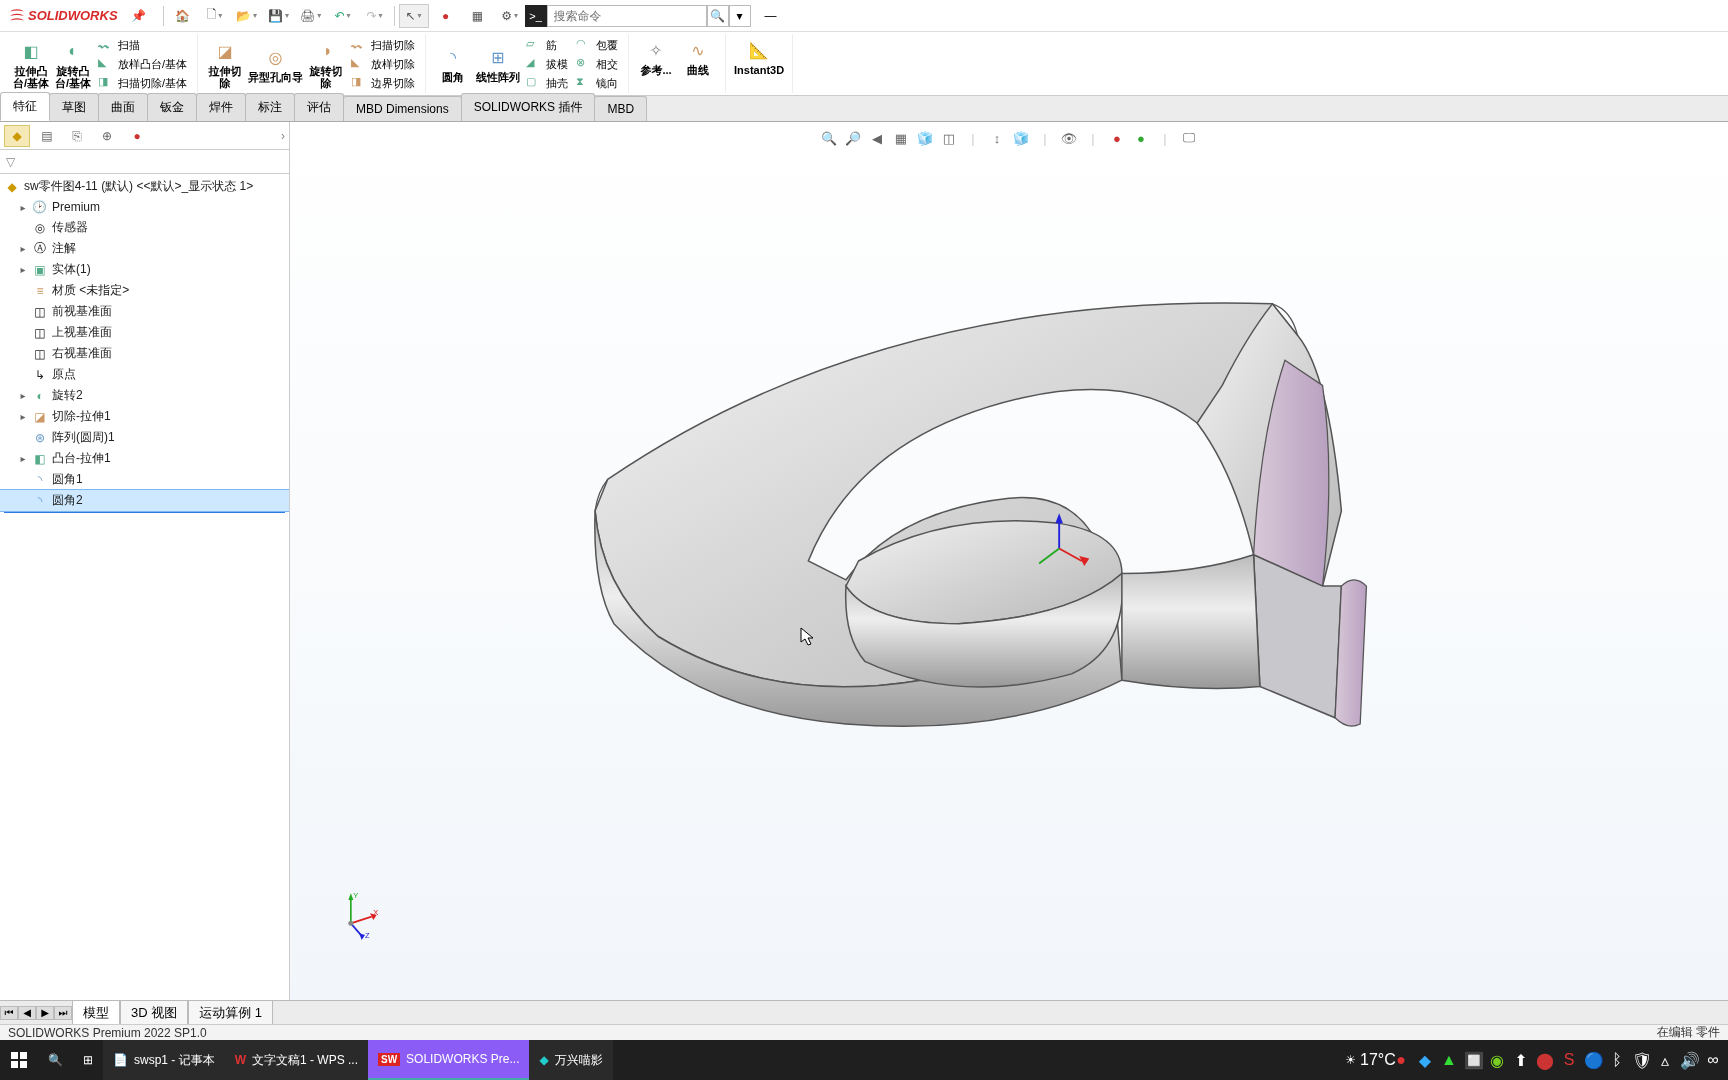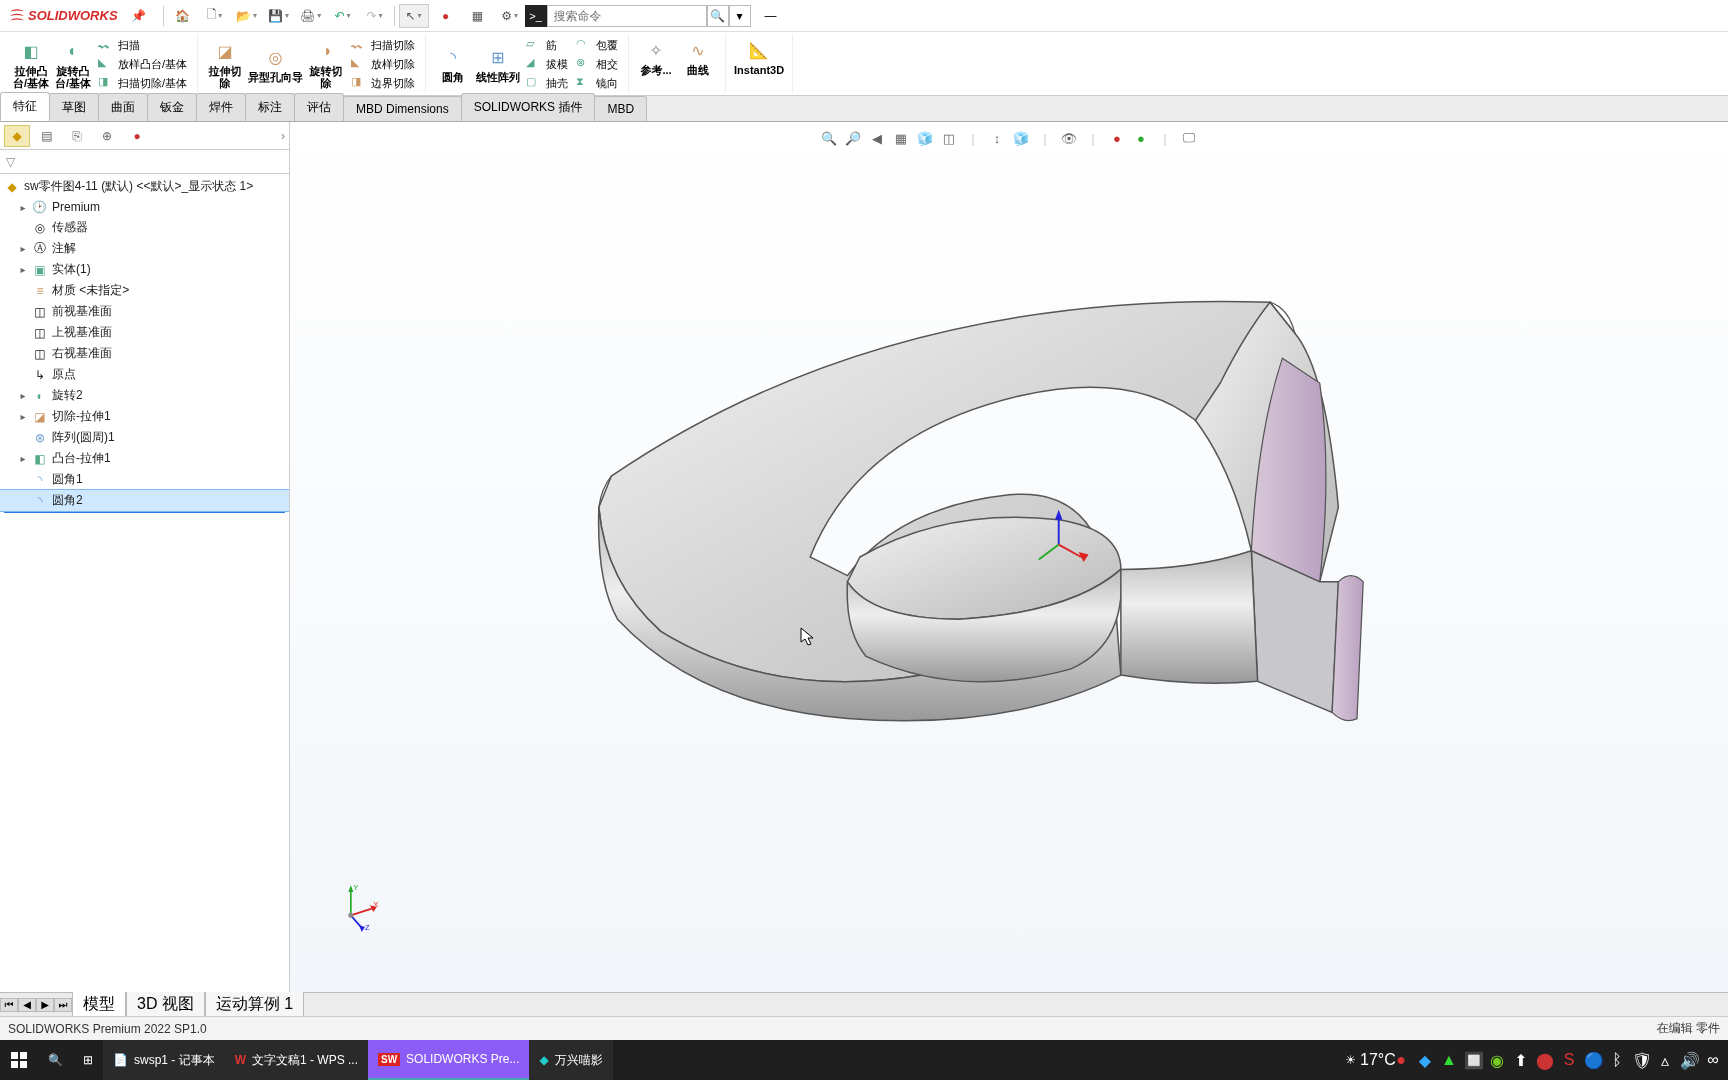--- a/index.html
+++ b/index.html
@@ -55,25 +55,25 @@
 .viewarea { flex:1; position:relative; background:linear-gradient(180deg,#fff 0%,#f2f6fa 100%); }
 .viewtoolbar { position:absolute; top:4px; left:50%; transform:translateX(-50%); display:flex; gap:4px; background:rgba(255,255,255,0.6); padding:2px 6px; border-radius:3px; }
 .viewtoolbar span { width:20px; height:20px; display:flex; align-items:center; justify-content:center; color:#666; font-size:13px; }
 .triad { position:absolute; left:40px; bottom:60px; width:50px; height:50px; }
 .splitter { position:absolute; left:290px; top:330px; width:10px; height:50px; display:flex; flex-direction:column; align-items:center; justify-content:center; color:#888; background:#e8e8e8; border:1px solid #bbb; font-size:10px; gap:4px; }
 
 
 .bottomtabs { height:24px; background:#ececec; border-top:1px solid #bbb; display:flex; align-items:center; }
 .btabnav { display:flex; }
 .btabnav span { width:18px; text-align:center; border:1px solid #bbb; background:#ddd; font-size:10px; }
-.btab { padding:3px 10px; border:1px solid #bbb; background:#f6f6f6; font-size:16px; }
+.btab { padding:3px 10px; border:1px solid #bbb; background:#f6f6f6; font-size:13px; }
 .btab.active { background:#fff; }
 
 
-.statusbar { height:24px; background:#f3f3f3; border-top:1px solid #ccc; display:flex; justify-content:space-between; align-items:center; padding:0 8px; font-size:12px; color:#333; }
+.statusbar { height:16px; background:#f3f3f3; border-top:1px solid #ccc; display:flex; justify-content:space-between; align-items:center; padding:0 8px; font-size:12px; color:#333; }
 
 
 .taskbar { height:40px; background:#1f1f1f; display:flex; align-items:center; color:#fff; font-size:12px; }
 .taskbar .tbitem { height:100%; display:flex; align-items:center; padding:0 10px; gap:6px; }
 .taskbar .tbitem.active { background:#8b5cf6; border-bottom:2px solid #4aa; }
 .taskbar .tray { margin-left:auto; display:flex; align-items:center; gap:6px; padding:0 6px; }
 .taskbar .tray span { width:18px; text-align:center; font-size:16px; }
 .weather { display:flex; align-items:center; gap:4px; padding:0 8px; }
 
 .dropcaret { font-size:8px; color:#888; margin-left:2px; }

